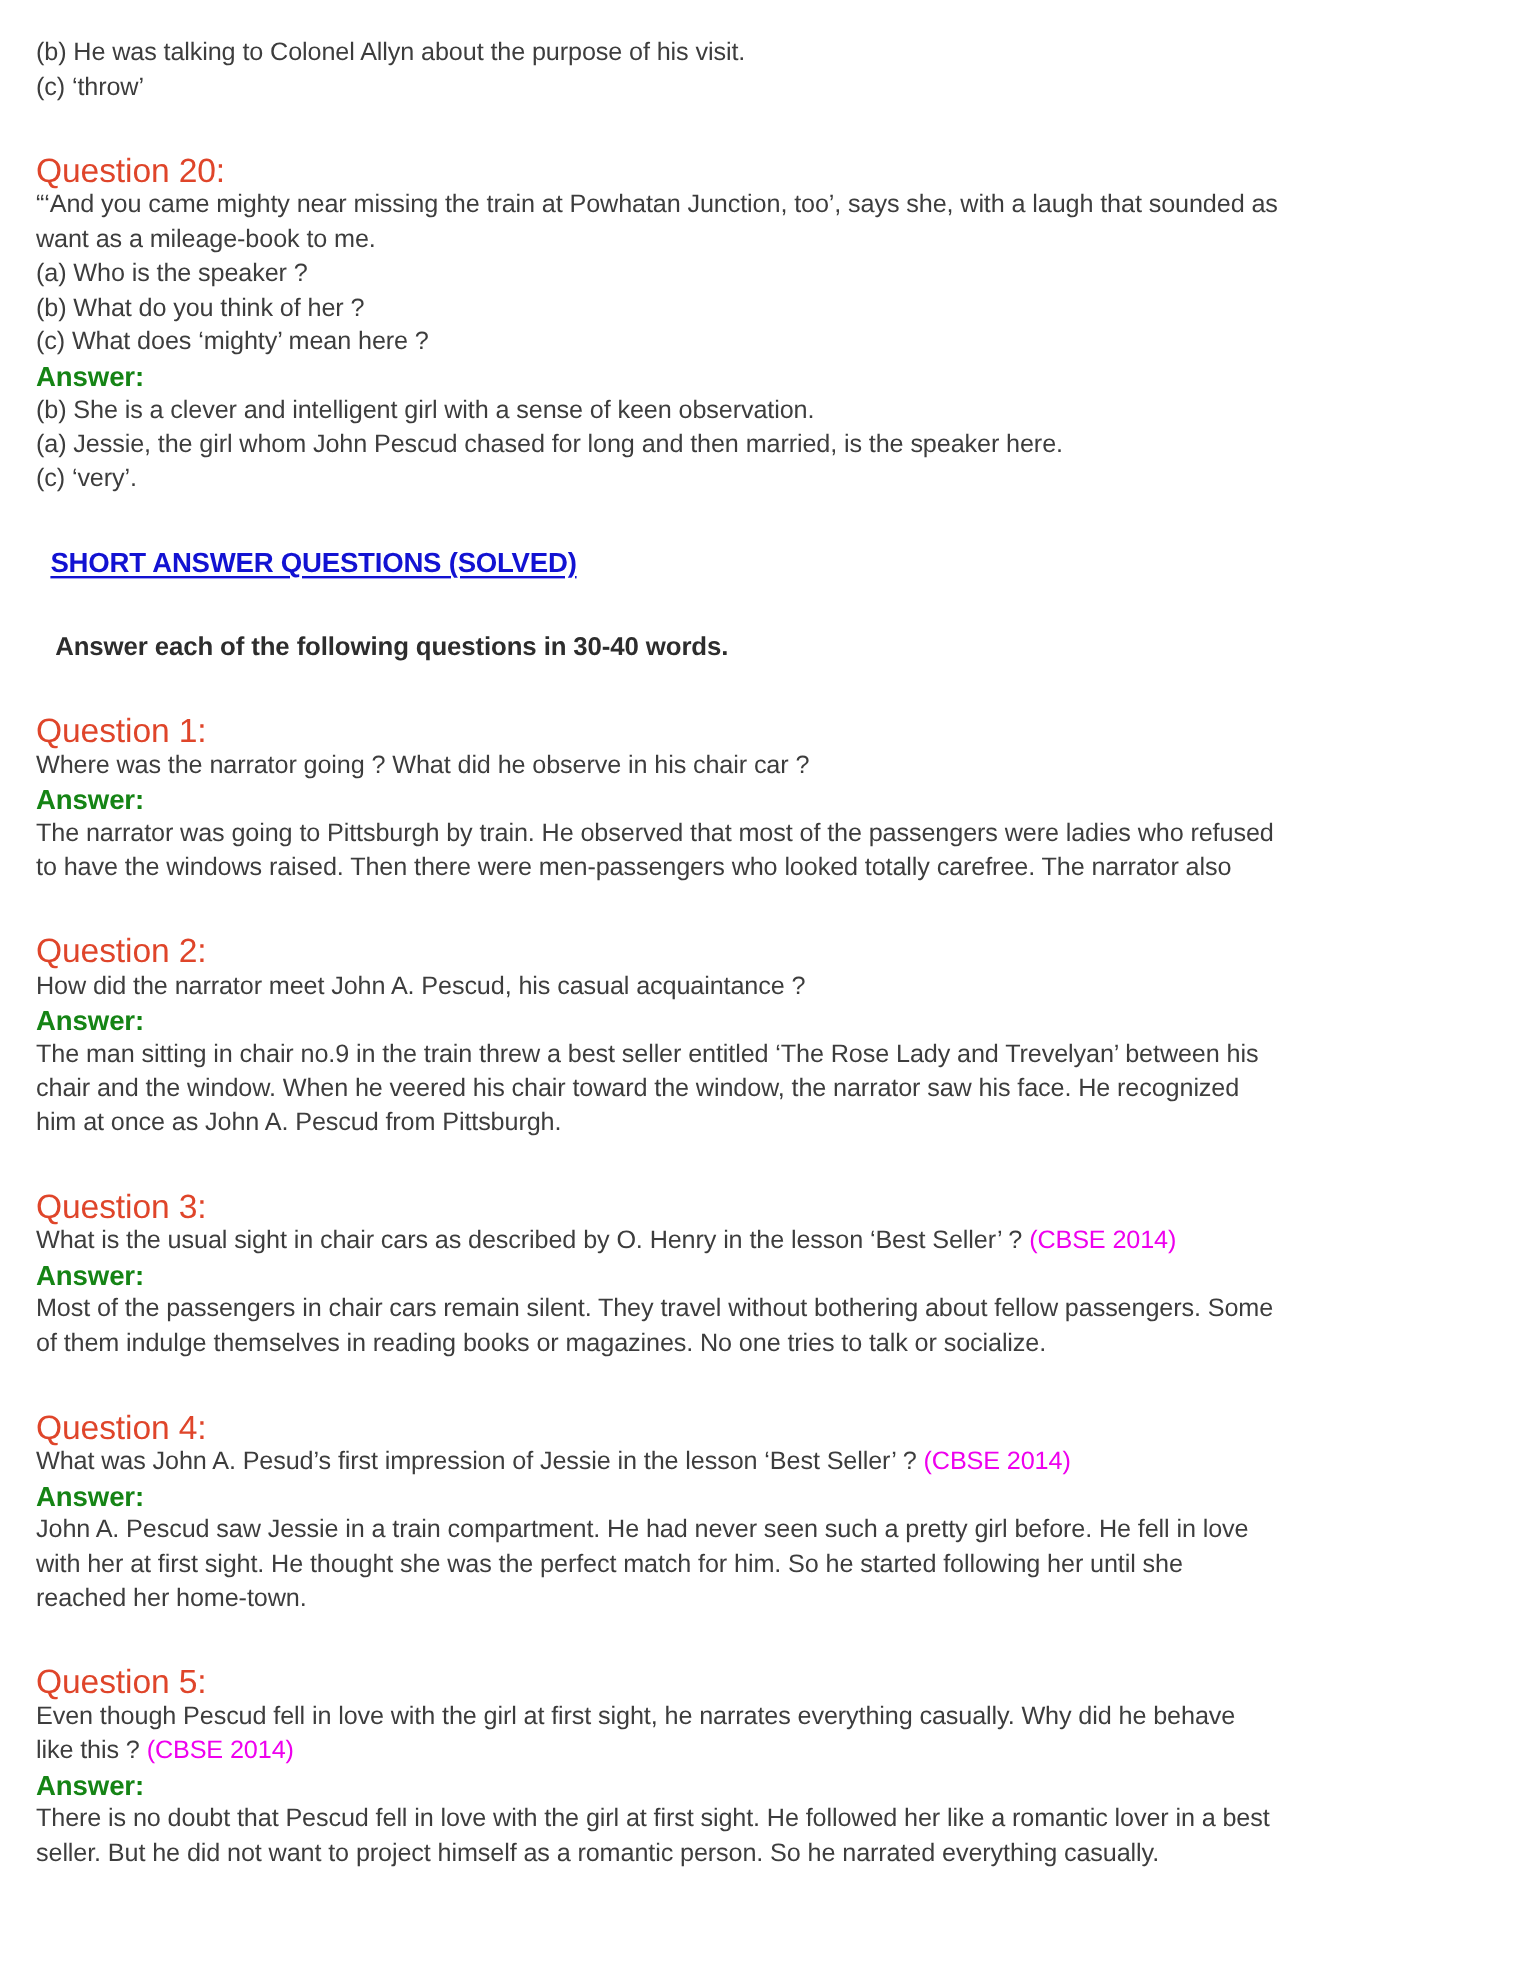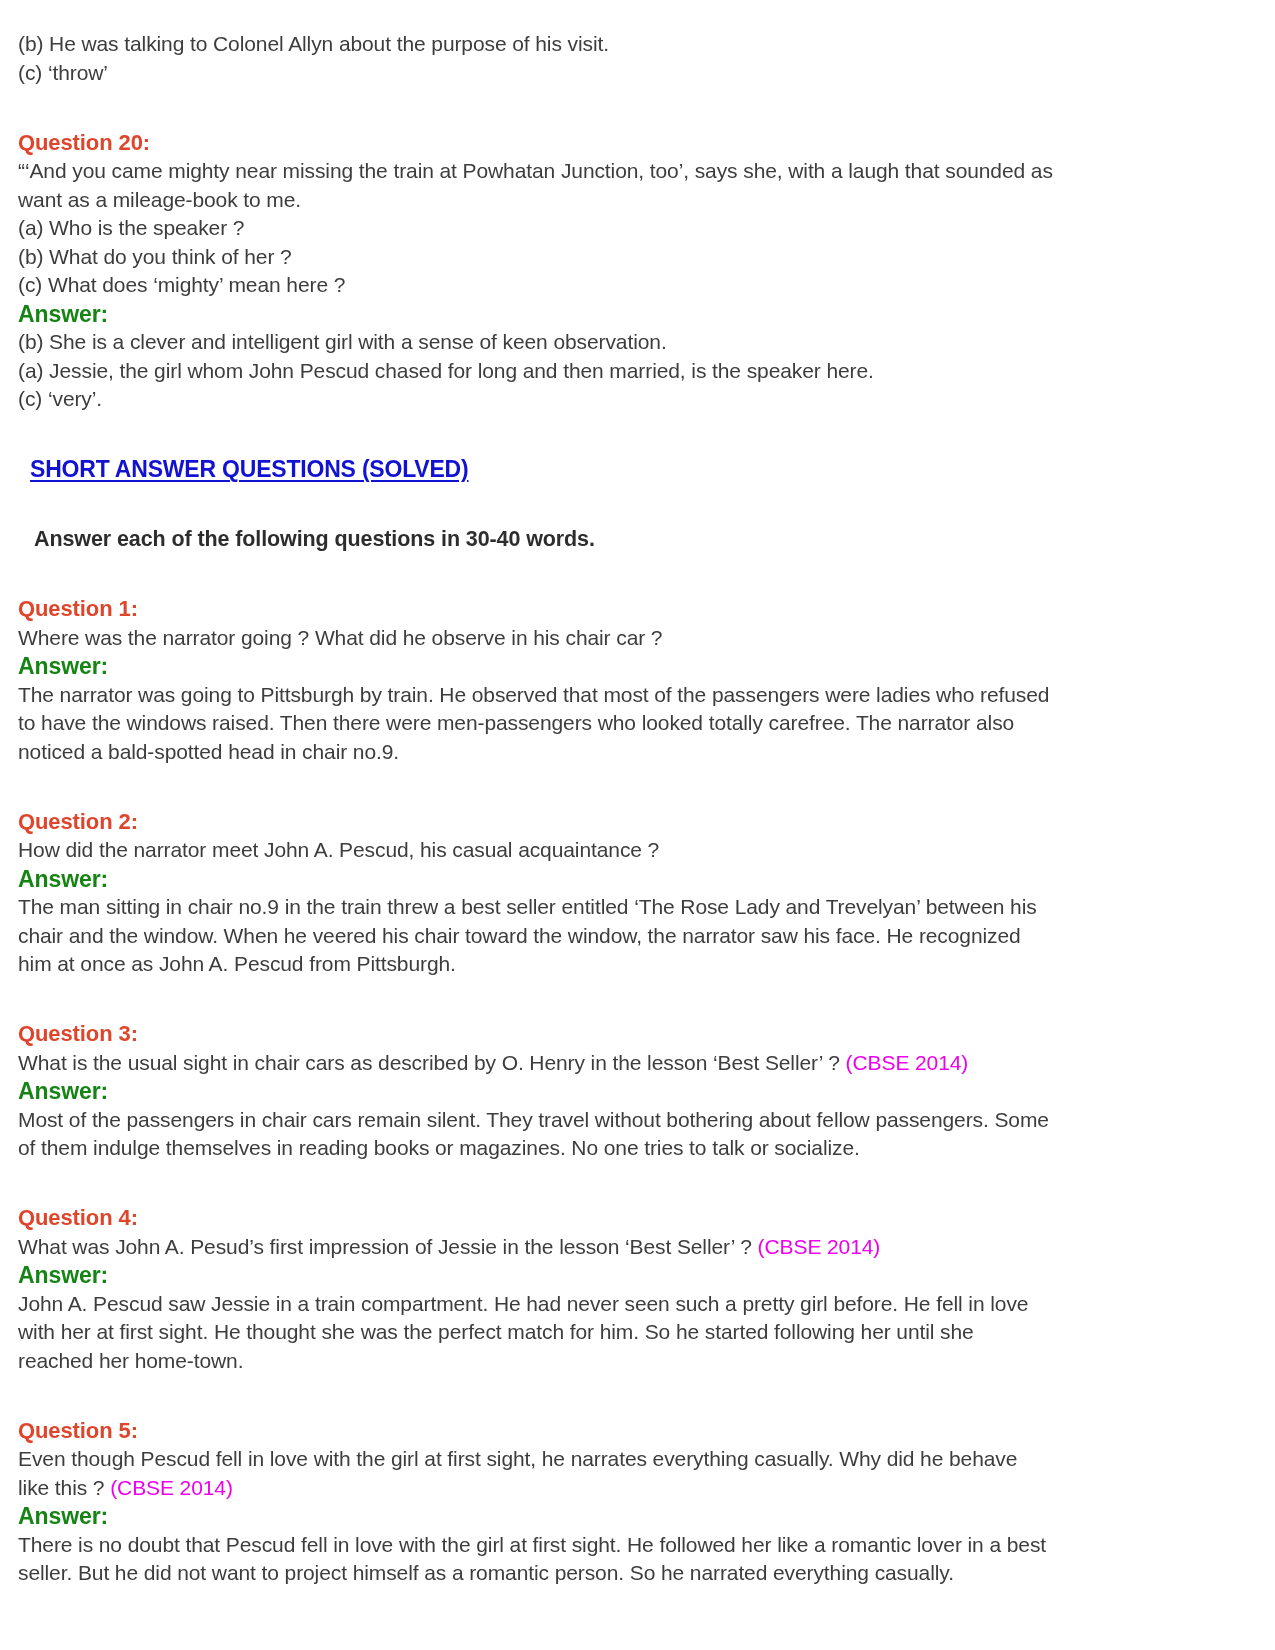--- a/index.html
+++ b/index.html
@@ -18,31 +18,31 @@
   body {
     width: 1275px;
     height: 1650px;
     font-family: "Liberation Sans", sans-serif;
     font-size: 21px;
     color: var(--body-text);
     letter-spacing: -0.1px;
     overflow: hidden;
   }
   main.page {
-    padding: 30px 30px 0 18px;
+    padding: 30px 30px 0 30px;
   }
   .block + .block { margin-top: 41.5px; }
   .line {
     line-height: 28.5px;
     white-space: nowrap;
   }
   .q-label {
     color: var(--question-heading);
-    font-weight: bold;
-    font-size: 22px;
+    font-weight: normal;
+    font-size: 28px;
   }
   .answer-label {
     color: var(--answer-label);
     font-weight: bold;
     font-size: 23px;
   }
   h2.section-heading {
     margin: 12px;
     color: var(--section-heading);
     font-weight: bold;
@@ -86,21 +86,20 @@
       <div class="line"><span>(c) ‘very’.</span></div>
     </section>
     <h2 class="block section-heading">SHORT ANSWER QUESTIONS (SOLVED)</h2>
     <p class="block intro">Answer each of the following questions in 30-40 words.</p>
     <section class="block">
       <div class="line q-label">Question 1:</div>
       <div class="line"><span>Where was the narrator going ? What did he observe in his chair car ?</span></div>
       <div class="line answer-label">Answer:</div>
       <div class="line"><span>The narrator was going to Pittsburgh by train. He observed that most of the passengers were ladies who refused</span></div>
       <div class="line"><span>to have the windows raised. Then there were men-passengers who looked totally carefree. The narrator also</span></div>
-      <div class="line"><span>noticed a bald-spotted head in chair no.9.</span></div>
     </section>
     <section class="block">
       <div class="line q-label">Question 2:</div>
       <div class="line"><span>How did the narrator meet John A. Pescud, his casual acquaintance ?</span></div>
       <div class="line answer-label">Answer:</div>
       <div class="line"><span>The man sitting in chair no.9 in the train threw a best seller entitled ‘The Rose Lady and Trevelyan’ between his</span></div>
       <div class="line"><span>chair and the window. When he veered his chair toward the window, the narrator saw his face. He recognized</span></div>
       <div class="line"><span>him at once as John A. Pescud from Pittsburgh.</span></div>
     </section>
     <section class="block">

